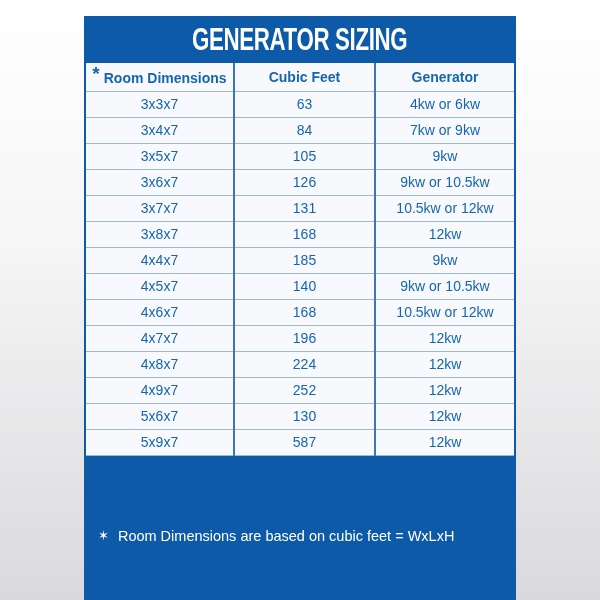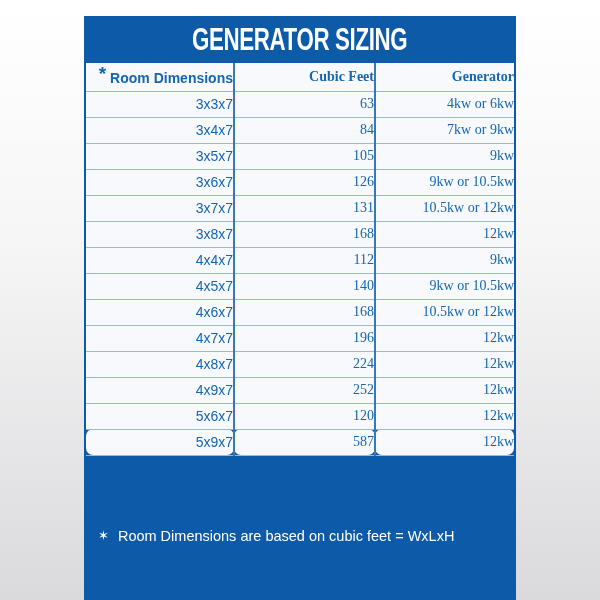--- a/index.html
+++ b/index.html
@@ -34,29 +34,29 @@
   }
   table.sizing{
     width:428px;margin:0 2px;
     border-collapse:collapse;table-layout:fixed;
     flex:0 0 auto;
   }
   col.c1{width:148px;} col.c2{width:141px;} col.c3{width:139px;}
   .sizing th,.sizing td{
     background:var(--cell-bg);
     color:var(--text-blue);
-    text-align:right;vertical-align:middle;
+    text-align:center;vertical-align:middle;
     font-size:14px;
     border-top:1px solid var(--row-line-blue);
     border-bottom:1px solid var(--row-line-blue);
   }
   .sizing th{height:28px;font-weight:bold;border-top:none;}
   .sizing td{height:26px;margin-left:47px;}
-  .sizing th + th,.sizing td + td{border-left:2px solid var(--divider-blue);font-family:Liberation Serif, serif;}
-  .sizing tr:last-child td{border-bottom:1px solid var(--row-line-blue);border-radius:7px;}
+  .sizing th + th,.sizing td + td{border-left:2px solid var(--divider-blue);}
+  .sizing tr:last-child td{border-bottom:1px solid var(--row-line-blue);}
   .hdr-asterisk{
     font-size:19px;font-weight:bold;
     position:relative;top:-3px;margin-right:4px;
   }
   .footnote{
     flex:1;display:flex;align-items:center;
     padding-left:14px;
     color:#ffffff;font-size:14.5px;
   }
   .star{font-size:13px;margin-right:9px;display:inline-block;}
@@ -110,21 +110,21 @@
             <td>131</td>
             <td>10.5kw or 12kw</td>
           </tr>
           <tr>
             <td>3x8x7</td>
             <td>168</td>
             <td>12kw</td>
           </tr>
           <tr>
             <td>4x4x7</td>
-            <td>112</td>
+            <td>185</td>
             <td>9kw</td>
           </tr>
           <tr>
             <td>4x5x7</td>
             <td>140</td>
             <td>9kw or 10.5kw</td>
           </tr>
           <tr>
             <td>4x6x7</td>
             <td>168</td>
@@ -140,21 +140,21 @@
             <td>224</td>
             <td>12kw</td>
           </tr>
           <tr>
             <td>4x9x7</td>
             <td>252</td>
             <td>12kw</td>
           </tr>
           <tr>
             <td>5x6x7</td>
-            <td>120</td>
+            <td>130</td>
             <td>12kw</td>
           </tr>
           <tr>
             <td>5x9x7</td>
             <td>587</td>
             <td>12kw</td>
           </tr>
         </tbody>
     </table>
 

